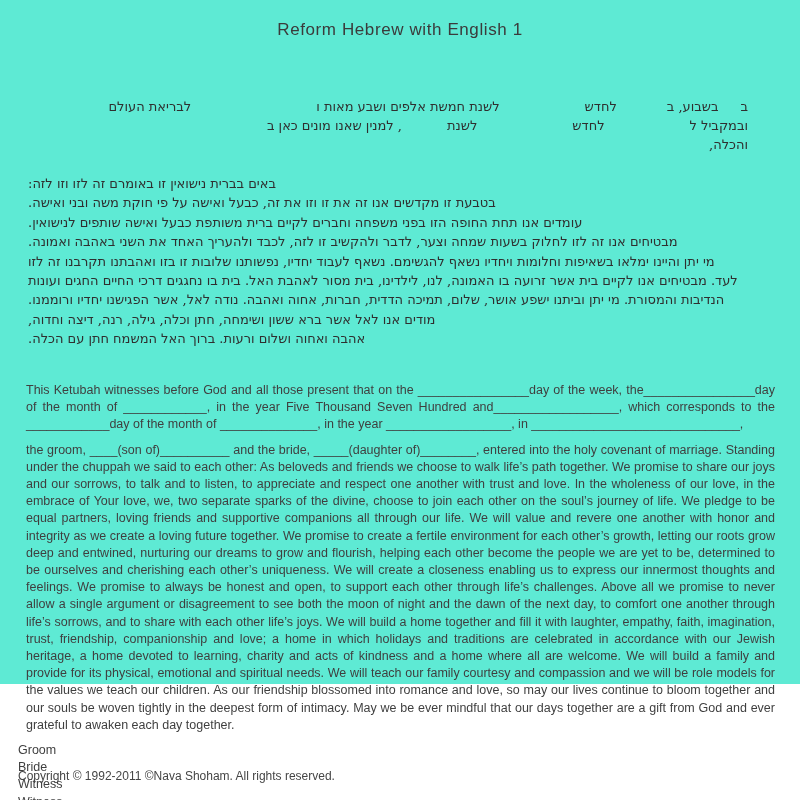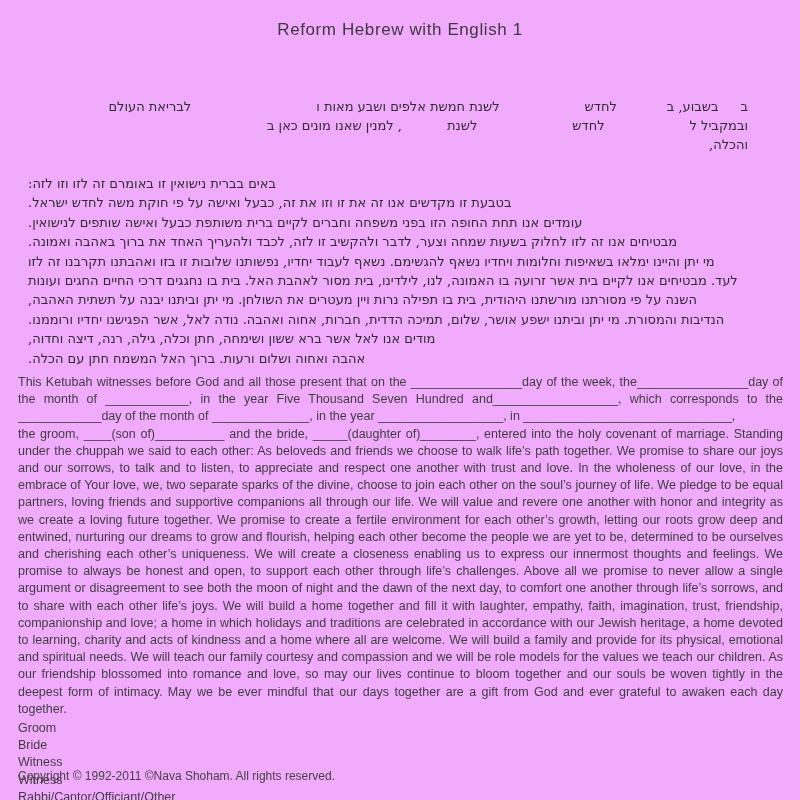--- a/index.html
+++ b/index.html
@@ -8,22 +8,22 @@
     background: #ffffff;
     width: 800px;
     height: 800px;
     overflow: hidden;
     font-family: "Liberation Sans", sans-serif;
     color: #3a3a3a;
   }
   .page {
     position: relative;
     width: 800px;
-    height: 800px;
-    background: #f0abfc;
+    height: 684px;
+    background: #5eead4;
   }
   .title {
     position: absolute;
     top: 20px;
     left: 0;
     width: 100%;
     text-align: center;
     font-size: 17px;
     letter-spacing: 0.6px;
     color: #3b3b3b;
@@ -62,21 +62,21 @@
     position: absolute;
     top: 374px;
     left: 18px;
     right: 17px;
     font-size: 12.5px;
     line-height: 17.2px;
     color: #3f3f3f;
   }
   .english-paragraph {
     text-align: justify;
-    margin: 0;
+    margin: 8px;
   }
   .signatures {
     margin-top: 2px;
   }
   .signature-line {
     line-height: 17.2px;
   }
   .copyright {
     position: absolute;
     top: 769px;
@@ -93,26 +93,25 @@
   <div class="title">Reform Hebrew with English 1</div>
 
   <div class="hebrew hebrew-header">
       <div class="hebrew-header-line"><span>ב</span><span class="blank-gap" style="width: 22px;"></span><span>בשבוע, ב</span><span class="blank-gap" style="width: 50px;"></span><span>לחדש</span><span class="blank-gap" style="width: 85px;"></span><span>לשנת חמשת אלפים ושבע מאות ו</span><span class="blank-gap" style="width: 125px;"></span><span>לבריאת העולם</span></div>
       <div class="hebrew-header-line"><span>ובמקביל ל</span><span class="blank-gap" style="width: 85px;"></span><span>לחדש</span><span class="blank-gap" style="width: 95px;"></span><span>לשנת</span><span class="blank-gap" style="width: 45px;"></span><span>, למנין שאנו מונים כאן ב</span></div>
       <div class="hebrew-header-line"><span>והכלה,</span></div>
     </div>
 
   <div class="hebrew hebrew-body">
       <div>באים בברית נישואין זו באומרם זה לזו וזו לזה:</div>
-      <div>בטבעת זו מקדשים אנו זה את זו וזו את זה, כבעל ואישה על פי חוקת משה לחדש ישראל.</div>
+      <div>בטבעת זו מקדשים אנו זה את זו וזו את זה, כבעל ואישה על פי חוקת משה ובני ואישה.</div>
       <div>עומדים אנו תחת החופה הזו בפני משפחה וחברים לקיים ברית משותפת כבעל ואישה שותפים לנישואין.</div>
-      <div>מבטיחים אנו זה לזו לחלוק בשעות שמחה וצער, לדבר ולהקשיב זו לזה, לכבד ולהעריך האחד את ברוך באהבה ואמונה.</div>
+      <div>מבטיחים אנו זה לזו לחלוק בשעות שמחה וצער, לדבר ולהקשיב זו לזה, לכבד ולהעריך האחד את השני באהבה ואמונה.</div>
       <div>מי יתן והיינו ימלאו בשאיפות וחלומות ויחדיו נשאף להגשימם. נשאף לעבוד יחדיו, נפשותנו שלובות זו בזו ואהבתנו תקרבנו זה לזו</div>
       <div>לעד. מבטיחים אנו לקיים בית אשר זרועה בו האמונה, לנו, לילדינו, בית מסור לאהבת האל. בית בו נחגגים דרכי החיים החגים ועונות</div>
-      <div>השנה על פי מסורתנו מורשתנו היהודית, בית בו תפילה נרות ויין מעטרים את השולחן. מי יתן וביתנו יבנה על תשתית האהבה,</div>
       <div>הנדיבות והמסורת. מי יתן וביתנו ישפע אושר, שלום, תמיכה הדדית, חברות, אחוה ואהבה. נודה לאל, אשר הפגישנו יחדיו ורוממנו.</div>
       <div>מודים אנו לאל אשר ברא ששון ושימחה, חתן וכלה, גילה, רנה, דיצה וחדוה,</div>
       <div>אהבה ואחוה ושלום ורעות. ברוך האל המשמח חתן עם הכלה.</div>
     </div>
 
   <div class="english-section">
     <div>
         <div class="english-paragraph">This Ketubah witnesses before God and all those present that on the ________________day of the week, the________________day of the month of ____________, in the year Five Thousand Seven Hundred and__________________, which corresponds to the ____________day of the month of ______________, in the year __________________, in ______________________________,</div>
         <div class="english-paragraph">the groom, ____(son of)__________ and the bride, _____(daughter of)________, entered into the holy covenant of marriage. Standing under the chuppah we said to each other: As beloveds and friends we choose to walk life’s path together. We promise to share our joys and our sorrows, to talk and to listen, to appreciate and respect one another with trust and love. In the wholeness of our love, in the embrace of Your love, we, two separate sparks of the divine, choose to join each other on the soul’s journey of life. We pledge to be equal partners, loving friends and supportive companions all through our life. We will value and revere one another with honor and integrity as we create a loving future together. We promise to create a fertile environment for each other’s growth, letting our roots grow deep and entwined, nurturing our dreams to grow and flourish, helping each other become the people we are yet to be, determined to be ourselves and cherishing each other’s uniqueness. We will create a closeness enabling us to express our innermost thoughts and feelings. We promise to always be honest and open, to support each other through life’s challenges. Above all we promise to never allow a single argument or disagreement to see both the moon of night and the dawn of the next day, to comfort one another through life’s sorrows, and to share with each other life’s joys. We will build a home together and fill it with laughter, empathy, faith, imagination, trust, friendship, companionship and love; a home in which holidays and traditions are celebrated in accordance with our Jewish heritage, a home devoted to learning, charity and acts of kindness and a home where all are welcome. We will build a family and provide for its physical, emotional and spiritual needs. We will teach our family courtesy and compassion and we will be role models for the values we teach our children. As our friendship blossomed into romance and love, so may our lives continue to bloom together and our souls be woven tightly in the deepest form of intimacy. May we be ever mindful that our days together are a gift from God and ever grateful to awaken each day together.</div>
       </div>

